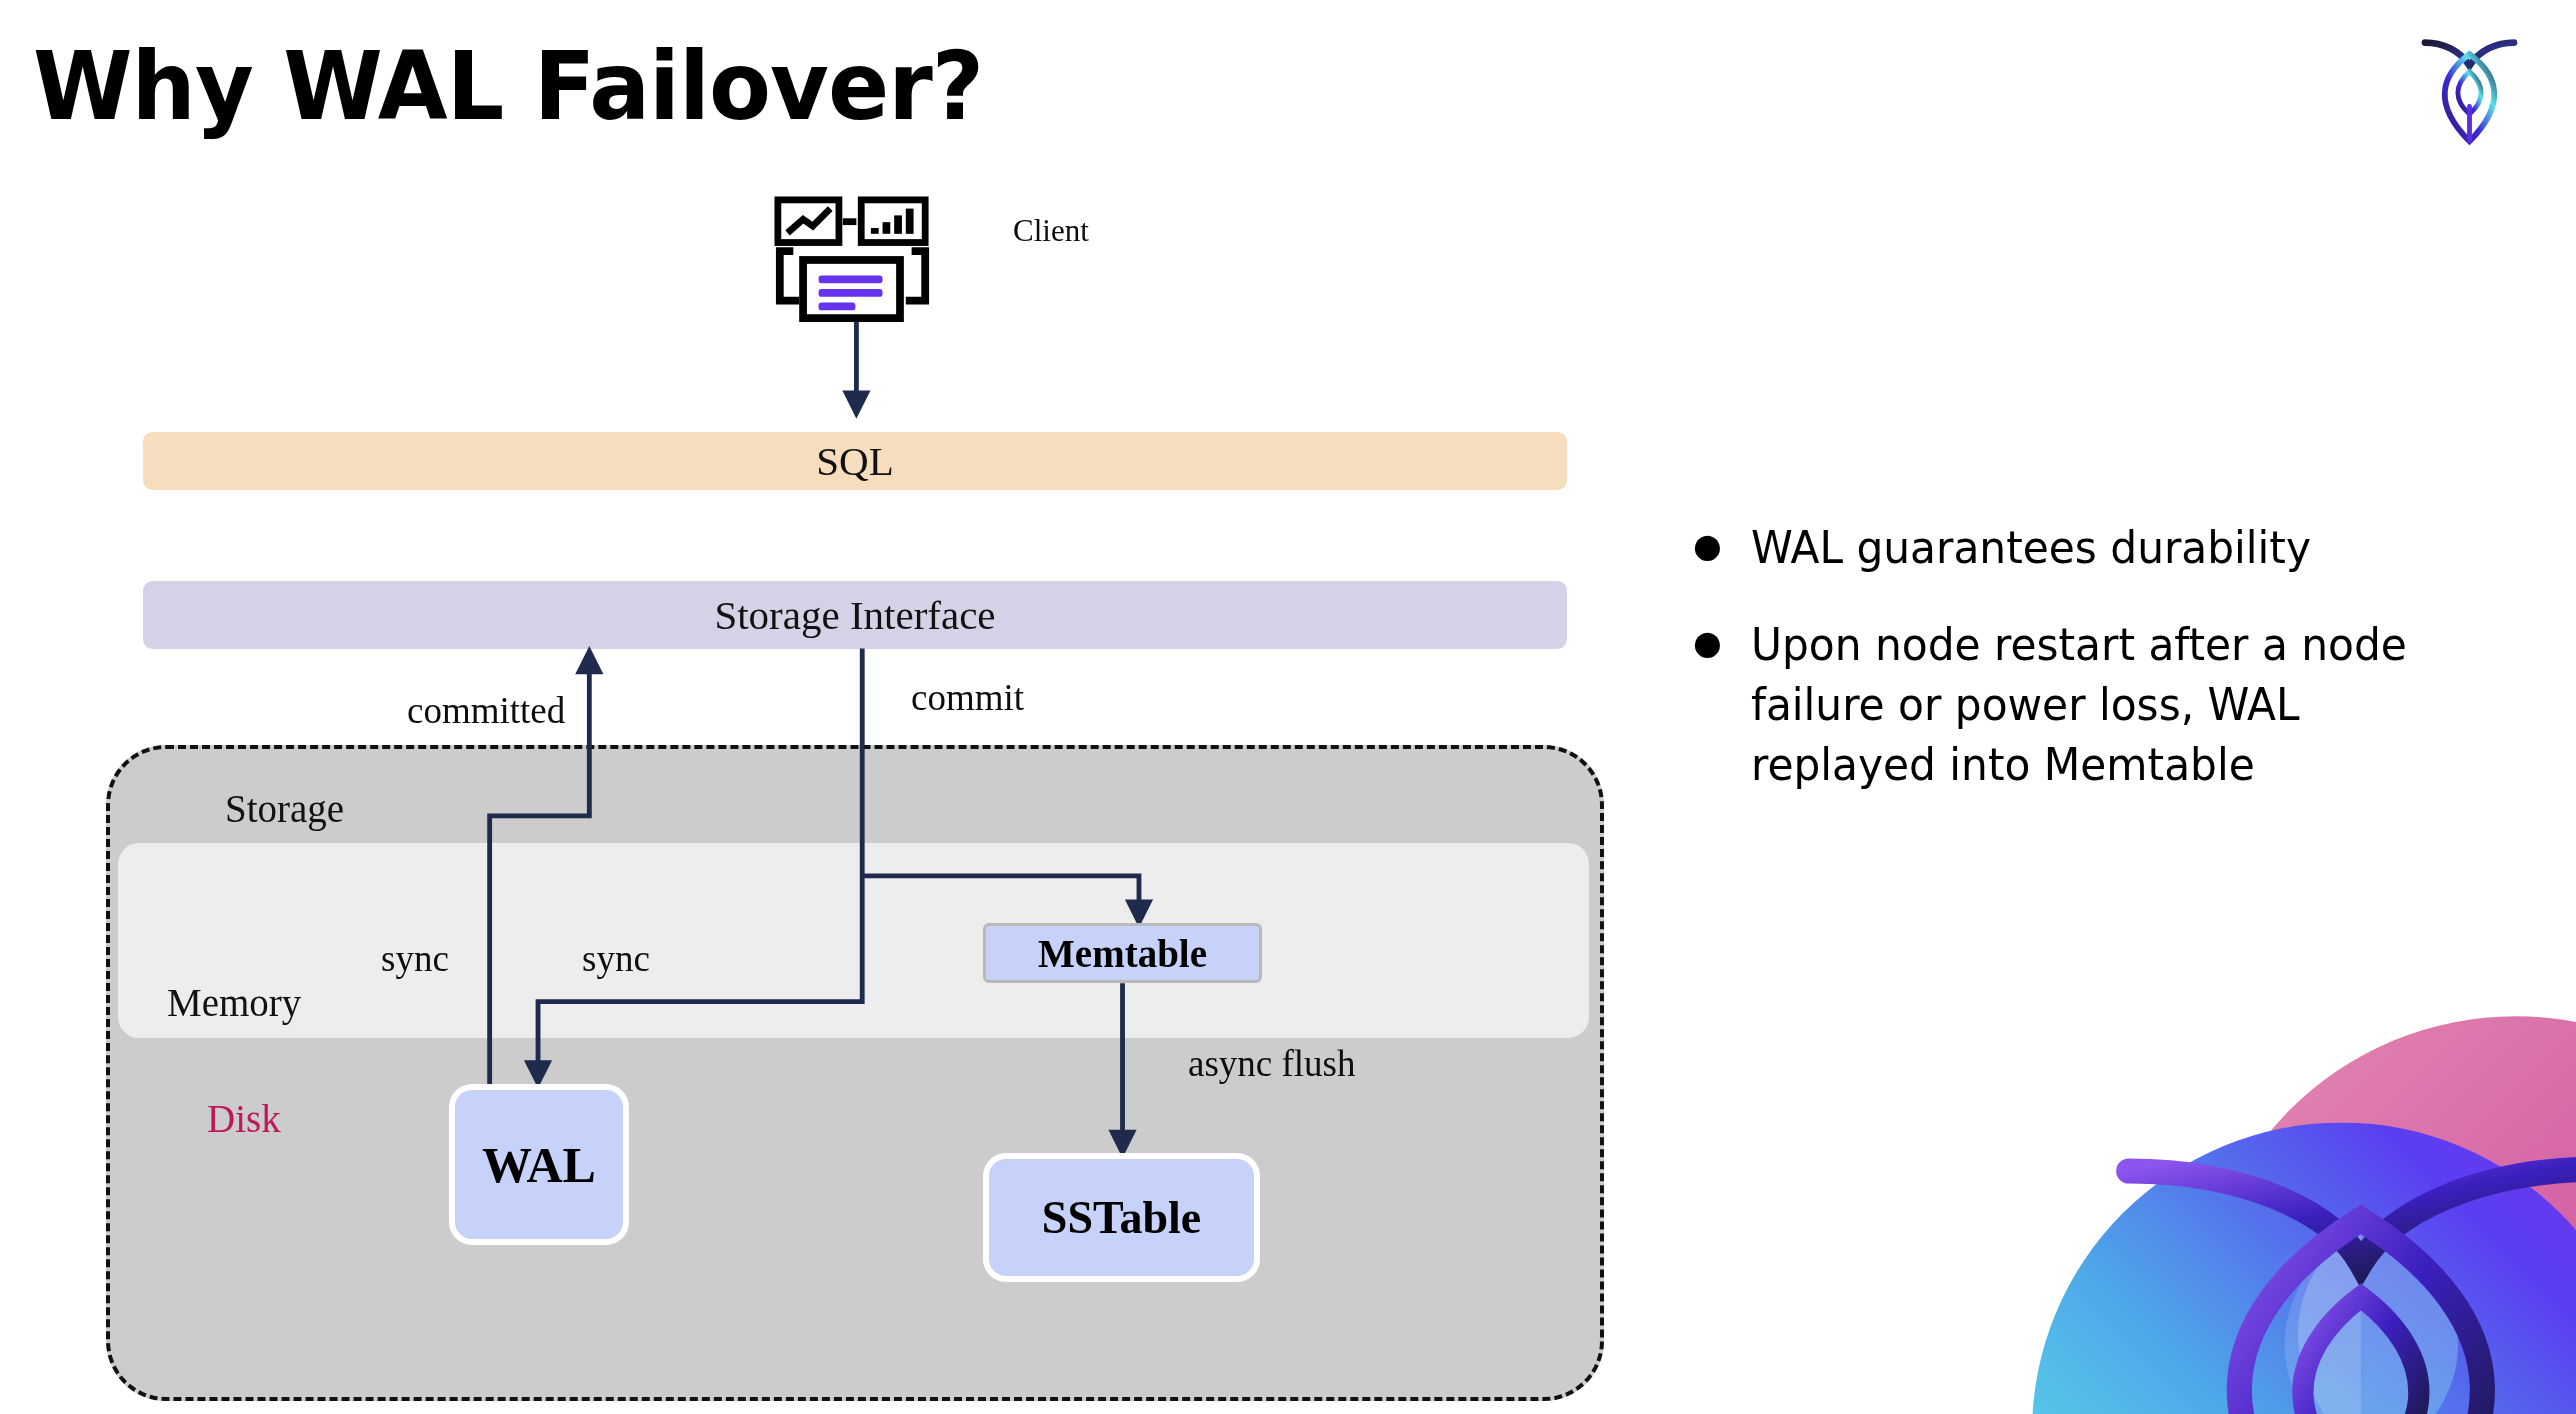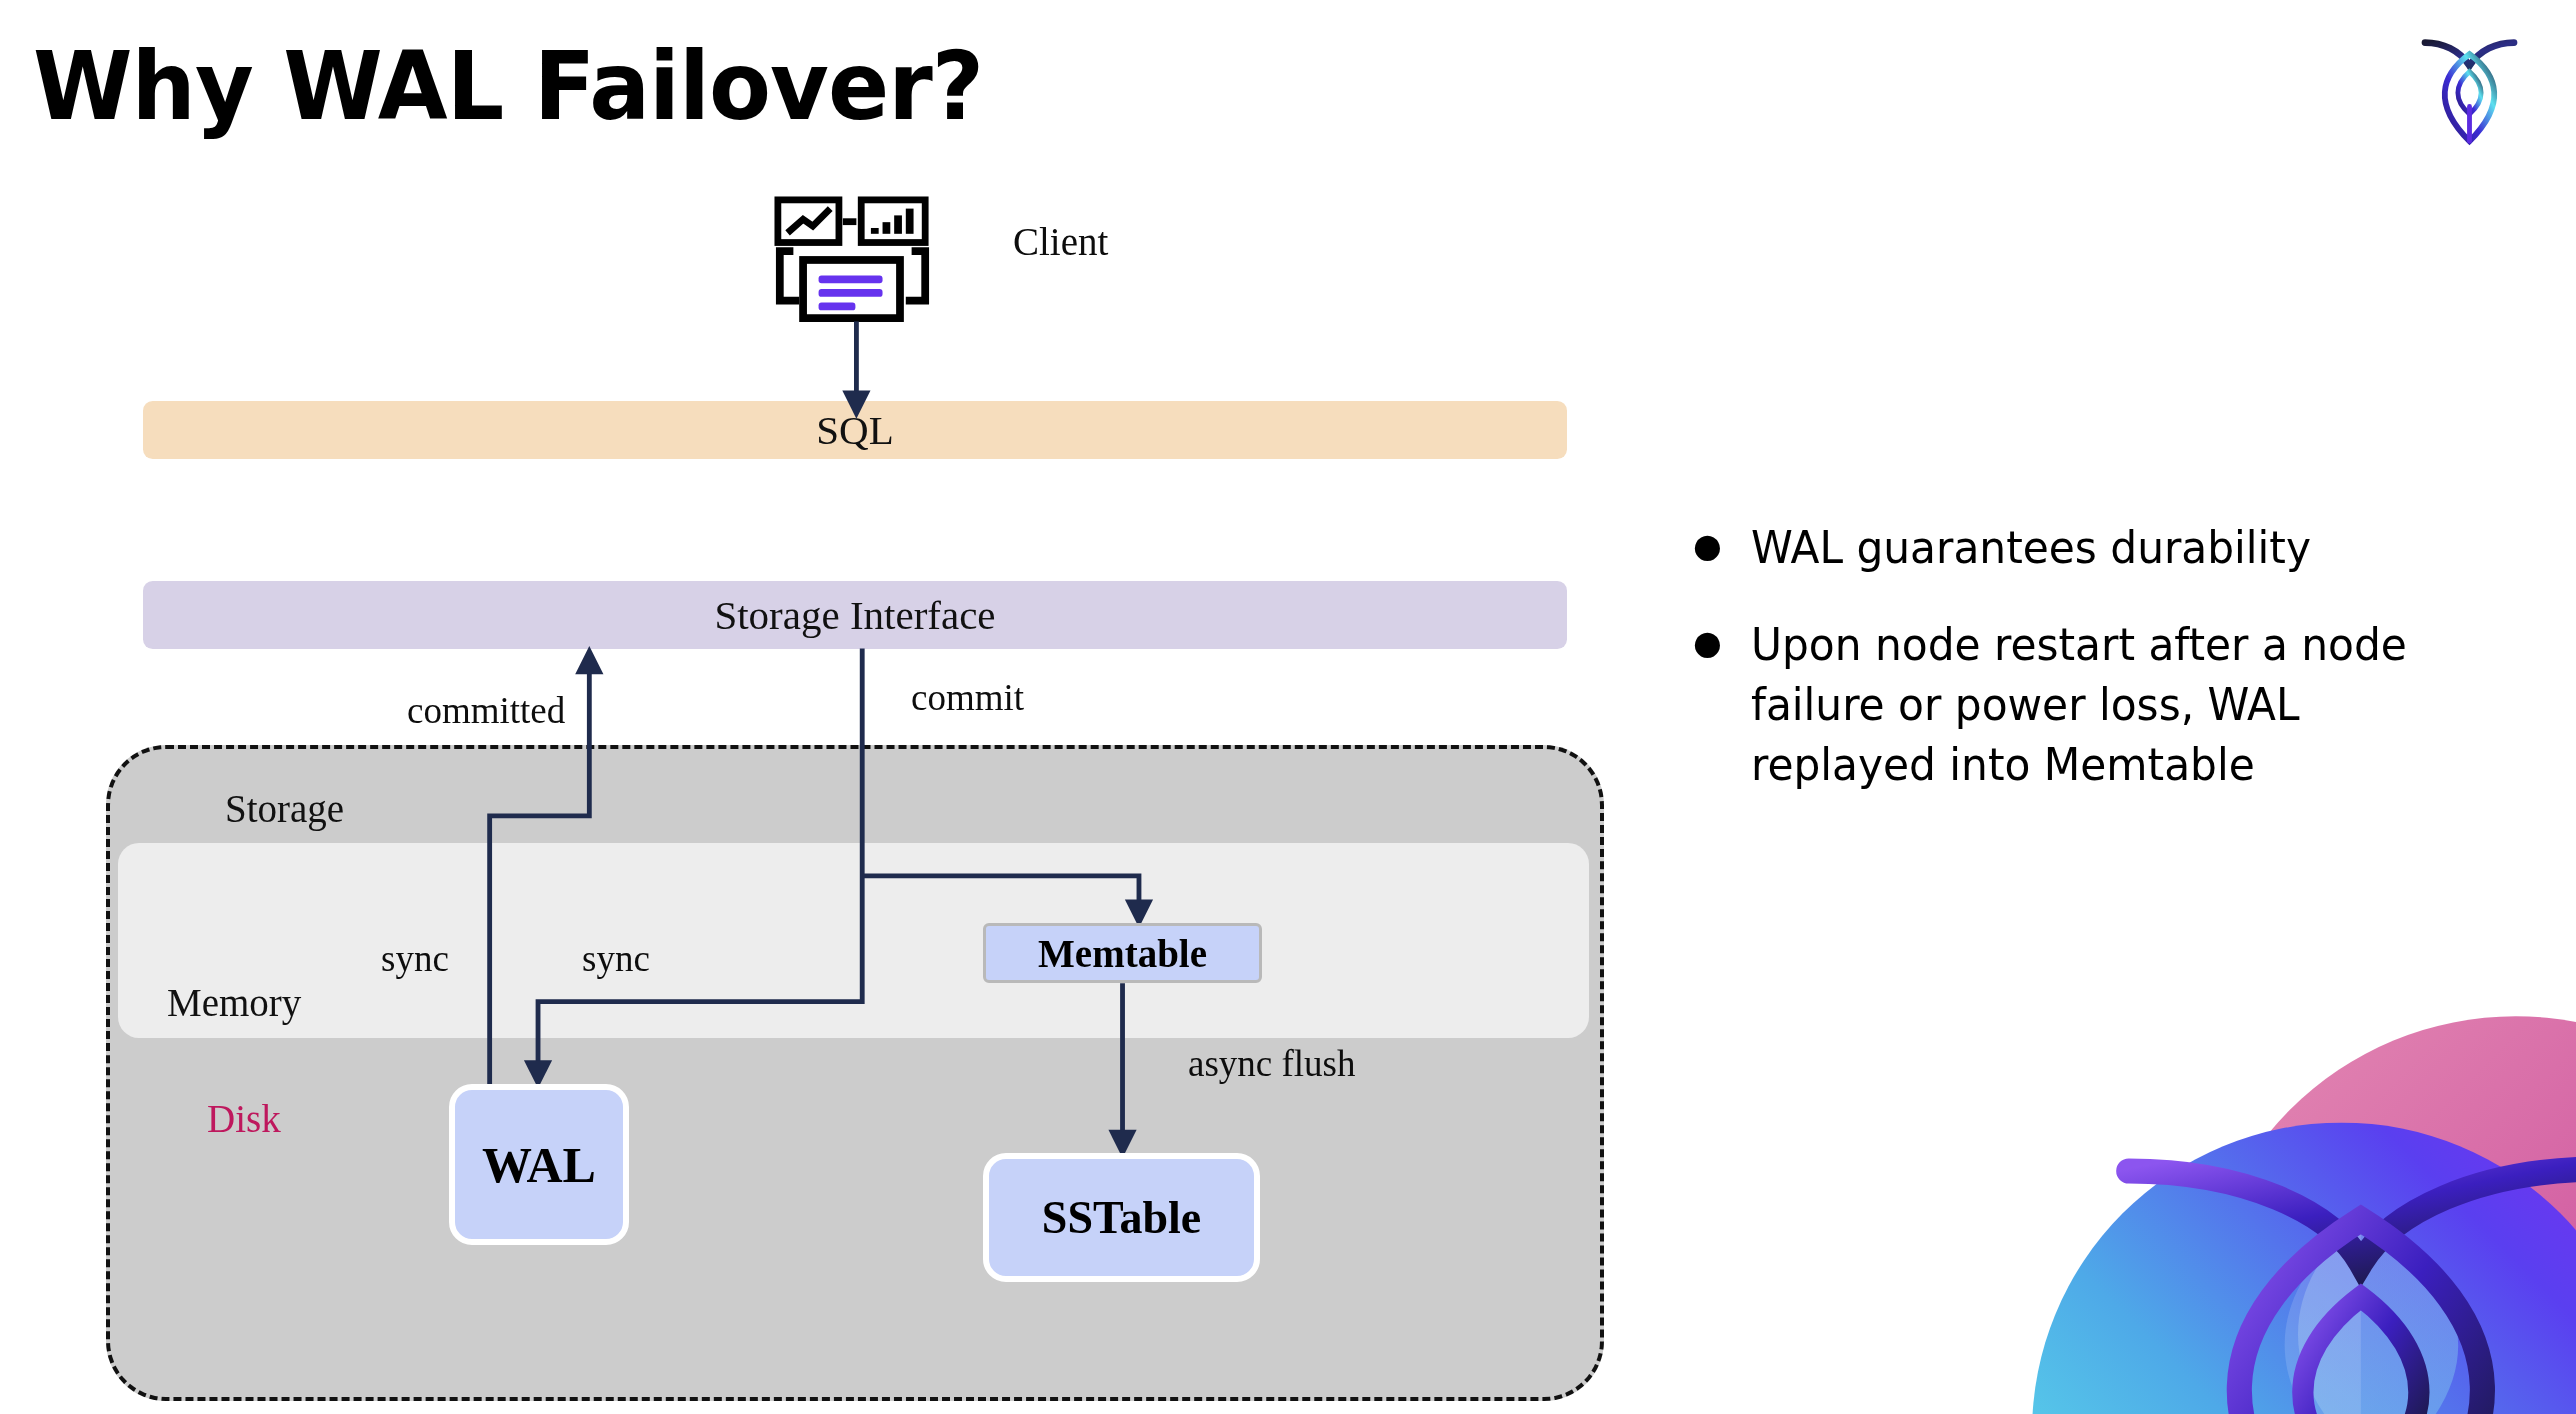--- a/index.html
+++ b/index.html
@@ -20,28 +20,28 @@
 
   
   #brand-logo{position:absolute;left:2417px;top:29px;width:105px;height:118px;}
 
   
   #watermark{position:absolute;left:1974px;top:929px;width:677px;height:542px;
              pointer-events:none;}
 
   
   #client-icon{position:absolute;left:774px;top:196px;width:157px;height:126px;}
-  #client-label{position:absolute;left:1013px;top:219px;font-size:39px;color:#0d0d0d;
+  #client-label{position:absolute;left:1013px;top:213px;font-size:31px;color:#0d0d0d;
                 font-family:"Liberation Serif","DejaVu Serif",serif;text-align:right;}
 
   
   .layer-bar{position:absolute;left:143px;width:1424px;border-radius:9.7px;
              display:flex;align-items:center;justify-content:center;
              font-size:41px;color:#111;}
-  #bar-sql{top:401px;height:58px;background:#f6ddbd;}
+  #bar-sql{top:432px;height:58px;background:#f6ddbd;}
   #bar-kv{top:502px;height:58px;background:#b9dbdc;}
   #bar-storage{top:581px;height:68px;background:#d7d1e7;}
 
   
   #pebble-container{position:absolute;left:106px;top:745px;width:1498px;height:656px;
      background:#cccccc;border:4.8px dashed #111;border-radius:60px;box-sizing:border-box;}
   #label-pebble{position:absolute;left:225px;top:786px;font-size:39px;color:#111;}
   #memory-region{position:absolute;left:118px;top:843px;width:1471px;height:195px;
      background:#ededed;border-radius:21px;}
   #label-memory{position:absolute;left:153px;top:980px;font-size:39px;color:#111;margin-left:14px;}

